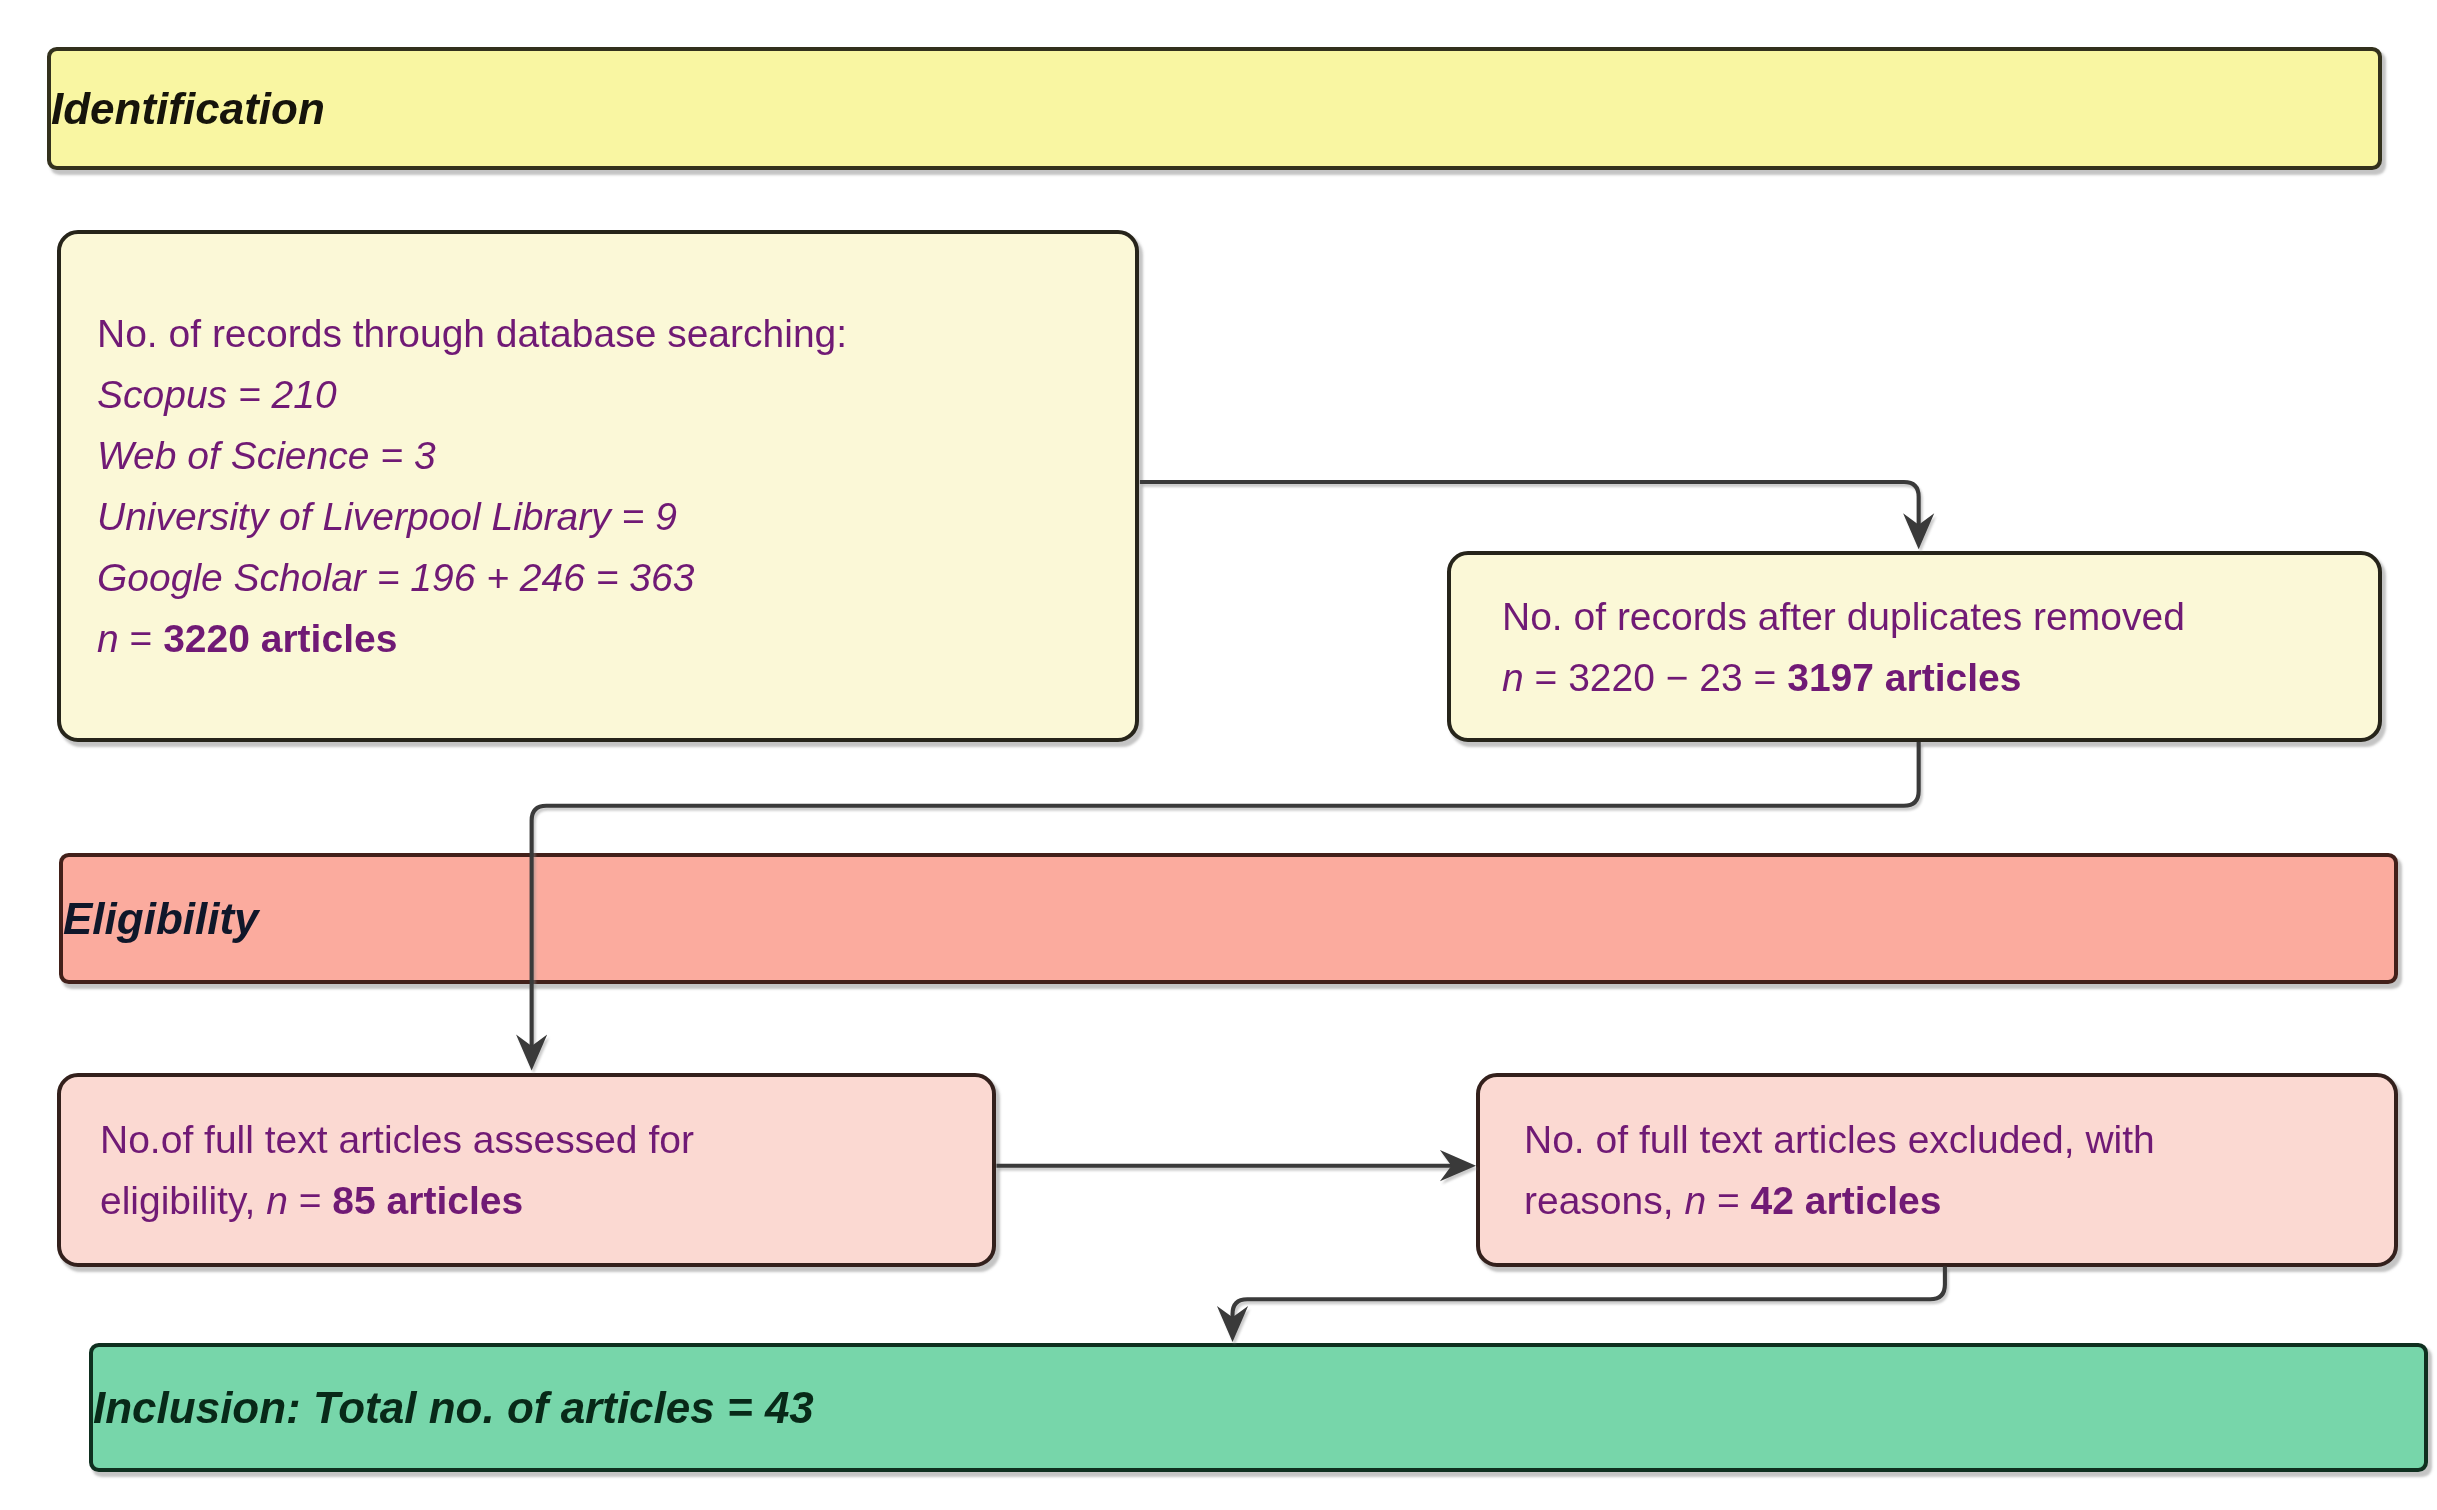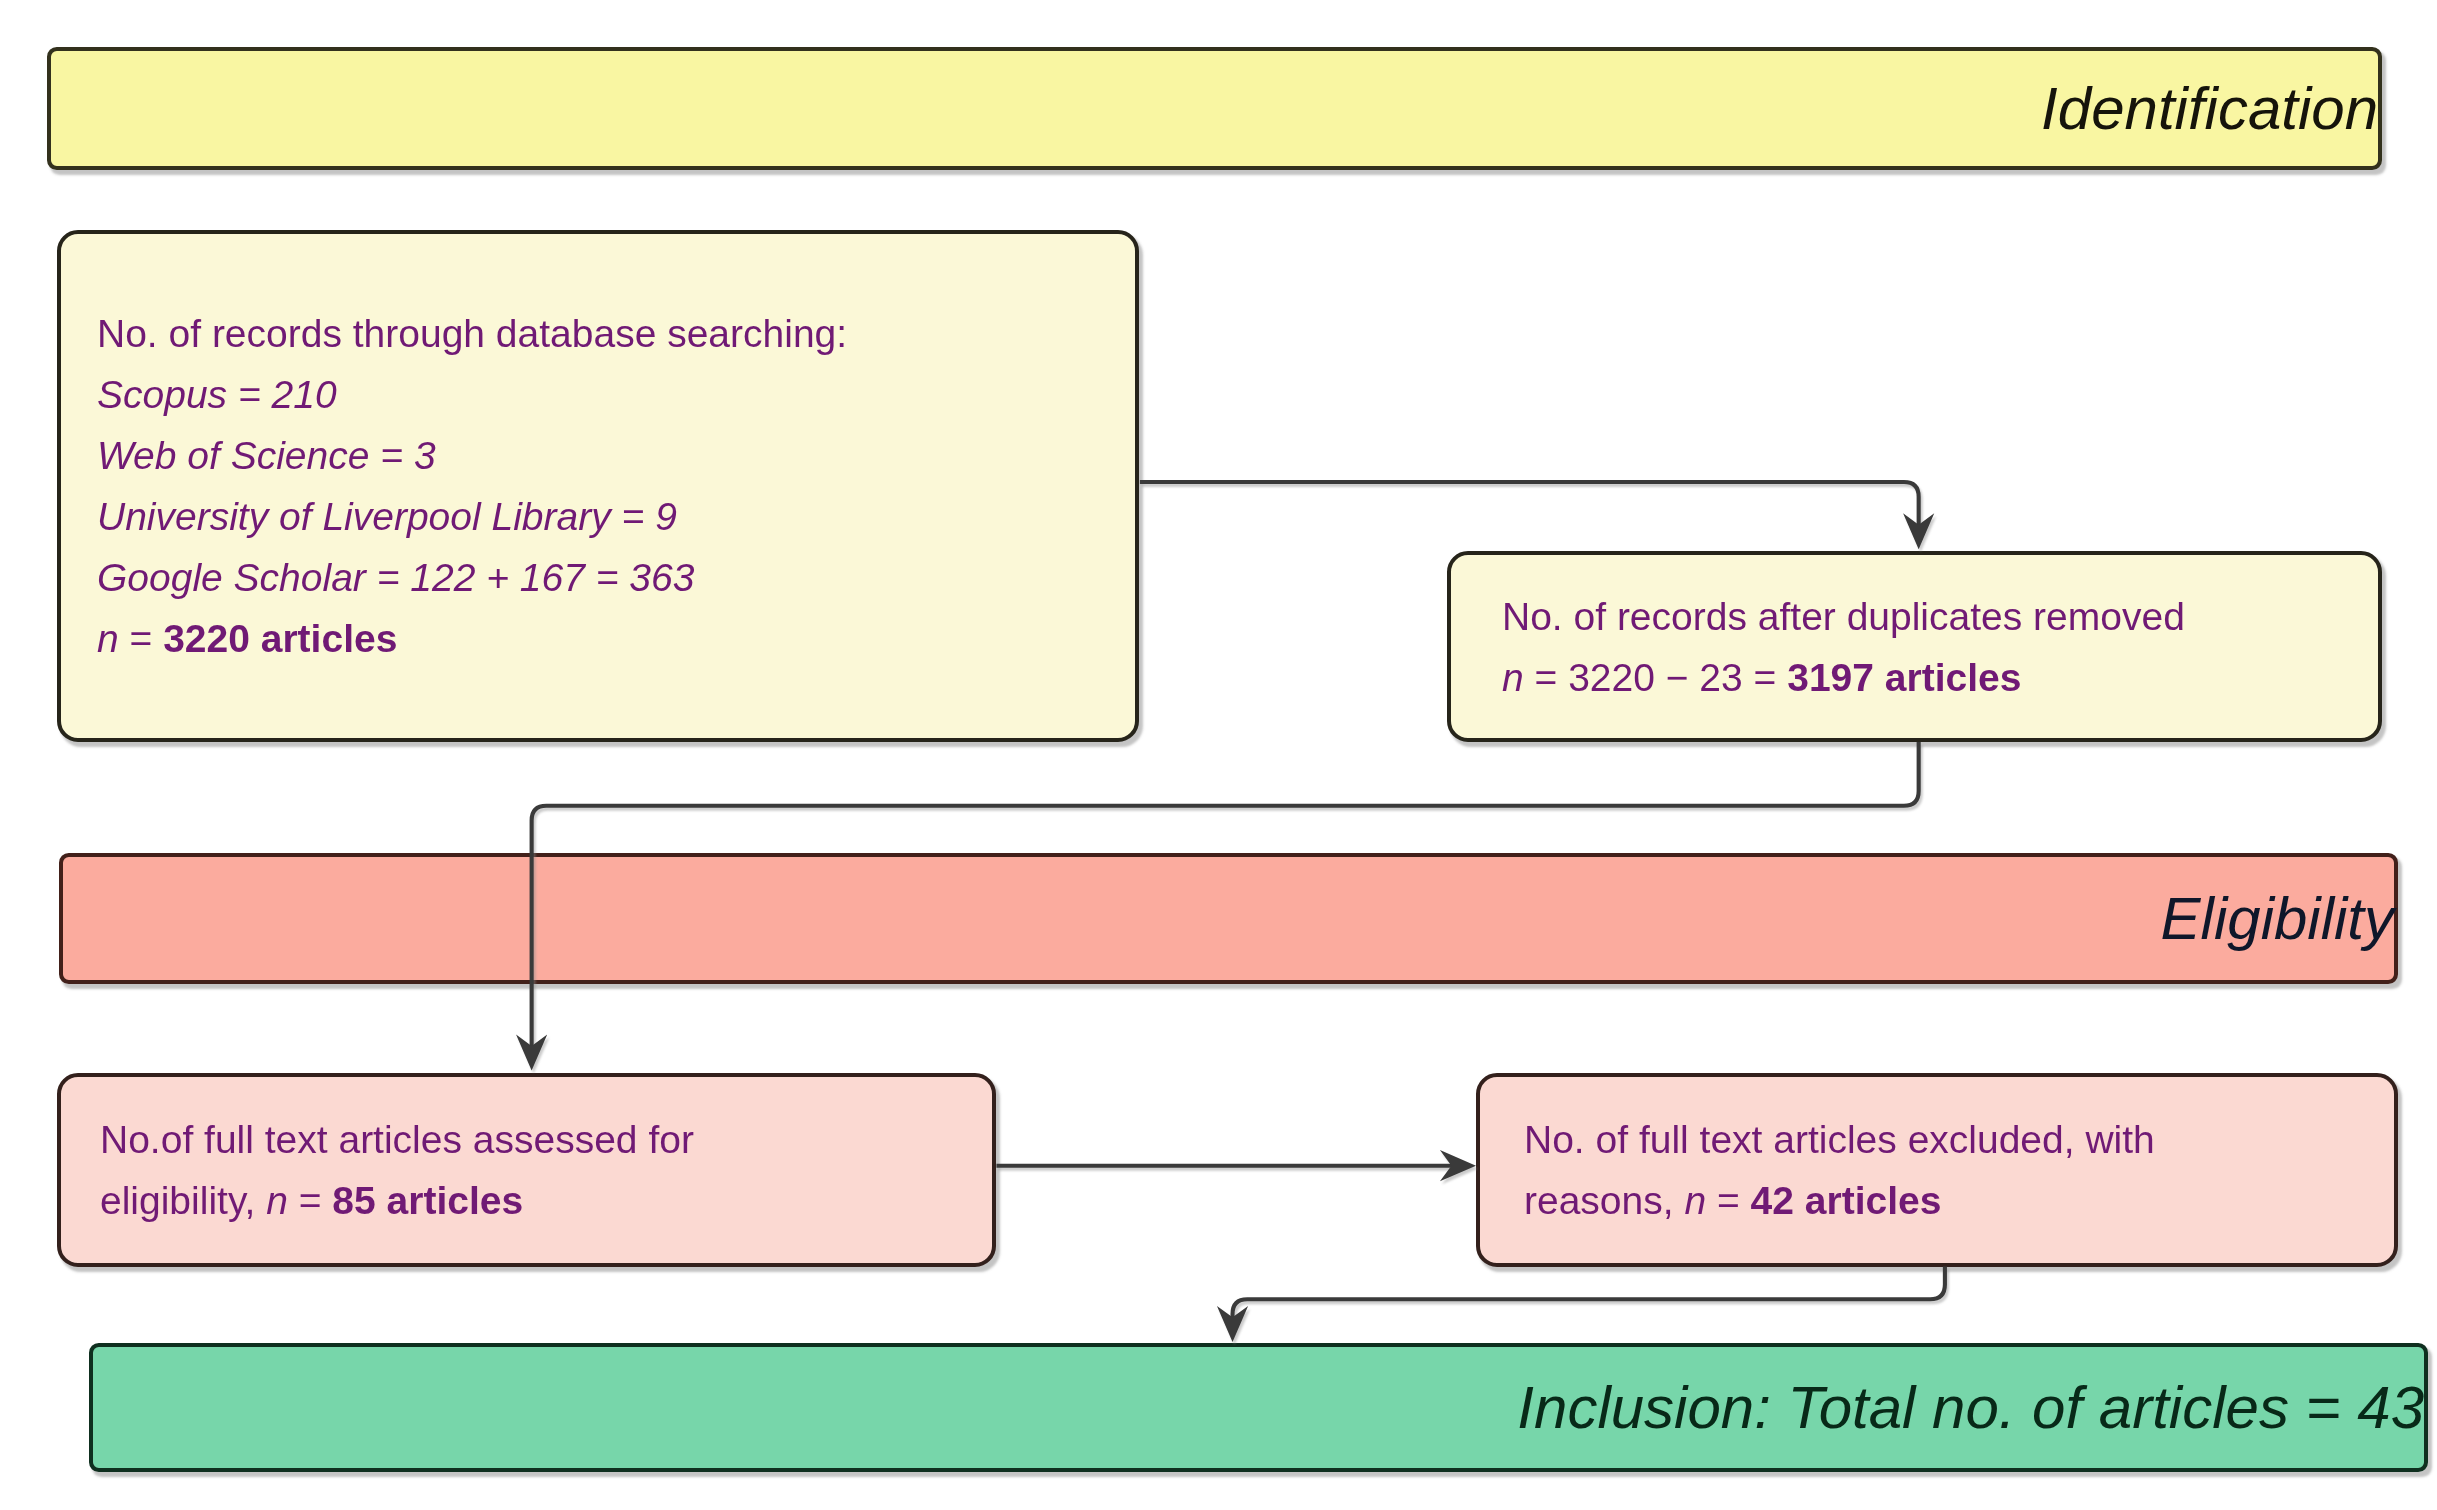--- a/index.html
+++ b/index.html
@@ -13,23 +13,23 @@
   }
 
   
   .banner {
     position: absolute;
     box-sizing: border-box;
     border: 4.9px solid #33311d;
     border-radius: 9.8px;
     display: flex;
     align-items: center;
-    justify-content: flex-end;
-    font-size: 60px;
-    font-weight: normal;
+    justify-content: flex-start;
+    font-size: 44px;
+    font-weight: bold;
     font-style: italic;
     box-shadow: 3.3px 4.9px 2.5px rgba(125,125,125,0.45);
     z-index: 1;
   }
   .banner-identification {
     left: 47px; top: 47px; width: 2335px; height: 123px;
     background: #f9f6a2;
     border-color: #33311d;
     color: #16140b;
   }
@@ -107,21 +107,21 @@
 
   <div class="banner banner-inclusion">
     <span>Inclusion: Total no. of articles = 43</span>
   </div>
 
   <div class="flowbox box-cream box-database-search">
       <div class="line"><span class="seg-normal">No. of records through database searching:</span></div>
       <div class="line"><span class="seg-italic">Scopus = 210</span></div>
       <div class="line"><span class="seg-italic">Web of Science = 3</span></div>
       <div class="line"><span class="seg-italic">University of Liverpool Library = 9</span></div>
-      <div class="line"><span class="seg-italic">Google Scholar = 122 + 167 = 363</span></div>
+      <div class="line"><span class="seg-italic">Google Scholar = 196 + 246 = 363</span></div>
       <div class="line"><span class="seg-italic">n</span><span class="seg-normal"> = </span><span class="seg-bold">3220 articles</span></div>
     </div>
 
   <div class="flowbox box-cream box-duplicates">
       <div class="line"><span class="seg-normal">No. of records after duplicates removed</span></div>
       <div class="line"><span class="seg-italic">n</span><span class="seg-normal"> = 3220 − 23 = </span><span class="seg-bold">3197 articles</span></div>
     </div>
 
   <div class="flowbox box-pink box-assessed">
       <div class="line"><span class="seg-normal">No.of full text articles assessed for</span></div>

